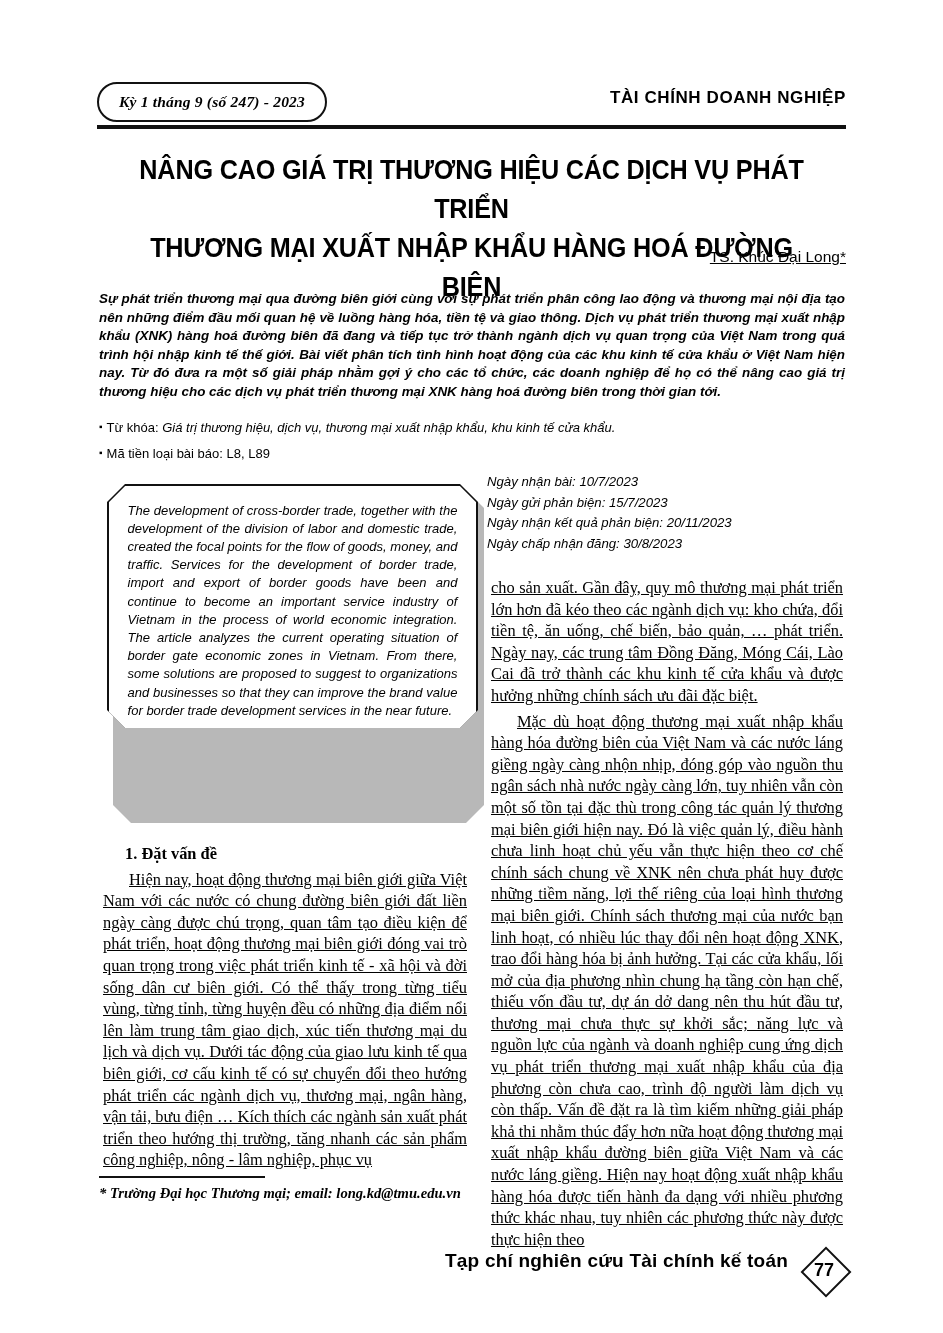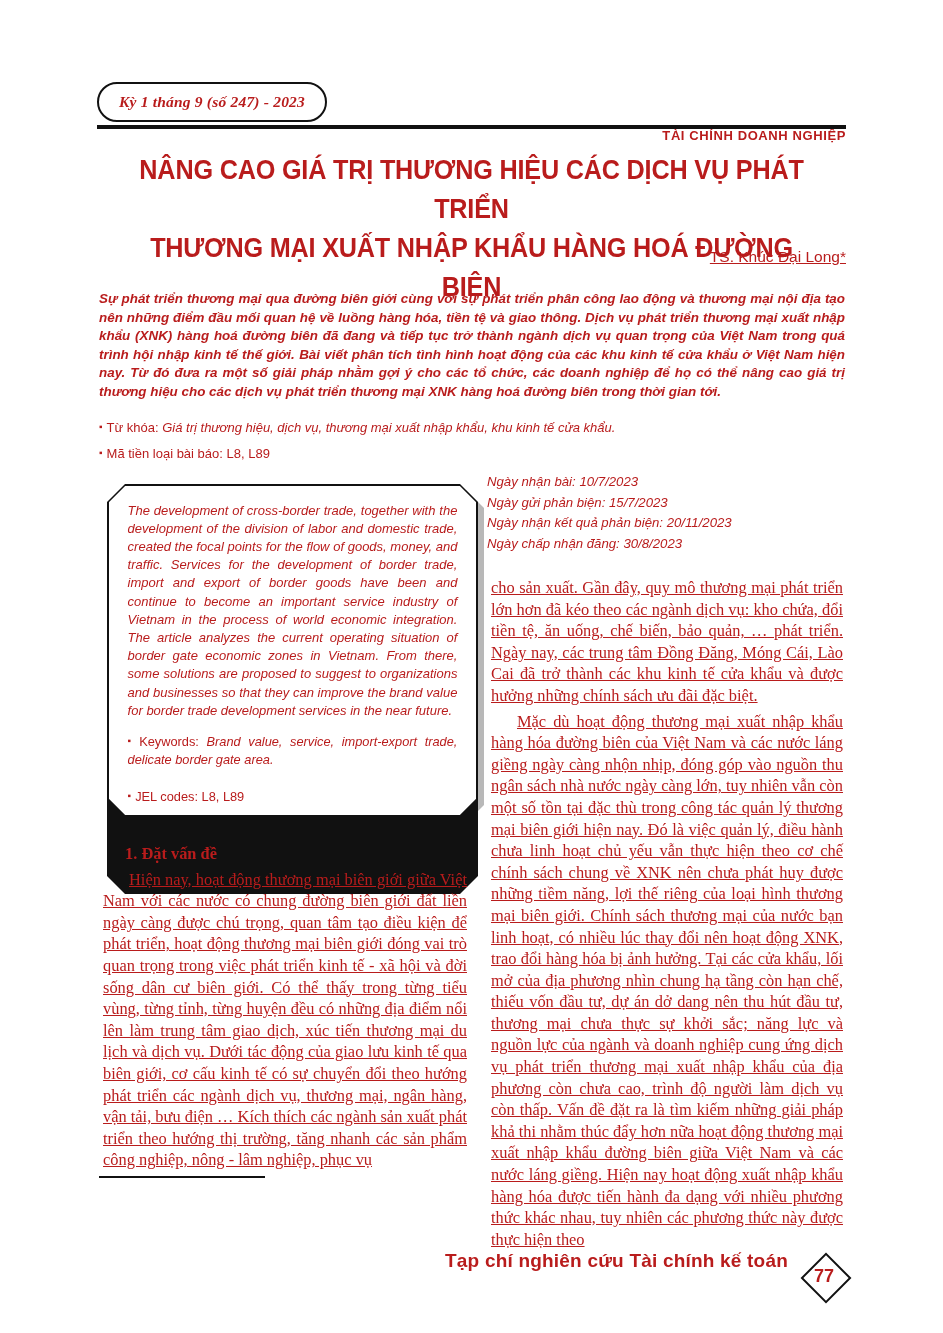--- a/index.html
+++ b/index.html
@@ -7,21 +7,21 @@
     padding: 0;
     background: #8a8a8a;
   }
   .page {
     position: relative;
     width: 943px;
     height: 1333px;
     background: #ffffff;
     overflow: hidden;
     font-family: "Liberation Serif", serif;
-    color: #b91c1c;
+    color: #000000;
     box-sizing: border-box;
     padding-left: 36px;
   }
 
   
   .header {
     position: absolute;
     left: 97px;
     top: 82px;
     width: 749px;
@@ -46,24 +46,23 @@
     letter-spacing: .2px;
     white-space: nowrap;
     z-index: 3;
   }
   .section-label {
     position: absolute;
     right: 0;
     top: 6px;
     font-family: "Liberation Sans", sans-serif;
     font-weight: bold;
-    font-size: 13px;
+    font-size: 17px;
     letter-spacing: .6px;
     white-space: nowrap;
-    margin-top: 40px;
   }
   .header-rule {
     position: absolute;
     left: 0;
     right: 0;
     top: 43px;
     height: 4px;
     background: #111;
     z-index: 1;
   }
@@ -138,21 +137,21 @@
     height: 333px;
     background: #b8b8b8;
     clip-path: polygon(18px 0, calc(100% - 18px) 0, 100% 18px, 100% calc(100% - 18px),
                        calc(100% - 18px) 100%, 18px 100%, 0 calc(100% - 18px), 0 18px);
   }
   .en-box {
     position: absolute;
     left: 0;
     top: 0;
     width: 371px;
-    height: 410px;
+    height: 244px;
     background: #111;
     clip-path: polygon(18px 0, calc(100% - 18px) 0, 100% 18px, 100% calc(100% - 18px),
                        calc(100% - 18px) 100%, 18px 100%, 0 calc(100% - 18px), 0 18px);
   }
   .en-box-inner {
     position: absolute;
     left: 1.6px;
     top: 1.6px;
     width: calc(371px - 3.2px);
     height: calc(333px - 3.2px);
@@ -249,21 +248,21 @@
     top: 10px;
     font-family: "Liberation Sans", sans-serif;
     font-weight: bold;
     font-size: 19px;
     letter-spacing: .2px;
     white-space: nowrap;
   }
   .page-diamond {
     position: absolute;
     right: 0;
-    top: 14px;
+    top: 8px;
     width: 44px;
     height: 44px;
   }
   .page-diamond .dmd {
     position: absolute;
     left: 6px;
     top: 6px;
     width: 32px;
     height: 32px;
     border: 2.4px solid #111;
@@ -341,20 +340,21 @@
     <div class="sec-head">1. Đặt vấn đề</div>
     <p>Hiện nay, hoạt động thương mại biên giới giữa Việt Nam với các nước có chung đường biên giới đất liền ngày càng được chú trọng, quan tâm tạo điều kiện để phát triển, hoạt động thương mại biên giới đóng vai trò quan trọng trong việc phát triển kinh tế - xã hội và đời sống dân cư biên giới. Có thể thấy trong từng tiểu vùng, từng tỉnh, từng huyện đều có những địa điểm nổi lên làm trung tâm giao dịch, xúc tiến thương mại du lịch và dịch vụ. Dưới tác động của giao lưu kinh tế qua biên giới, cơ cấu kinh tế có sự chuyển đổi theo hướng phát triển các ngành dịch vụ, thương mại, ngân hàng, vận tải, bưu điện … Kích thích các ngành sản xuất phát triển theo hướng thị trường, tăng nhanh các sản phẩm công nghiệp, nông - lâm nghiệp, phục vụ</p>
   </div>
 
   <div class="col col-right">
     <p class="noindent">cho sản xuất. Gần đây, quy mô thương mại phát triển lớn hơn đã kéo theo các ngành dịch vụ: kho chứa, đổi tiền tệ, ăn uống, chế biến, bảo quản, … phát triển. Ngày nay, các trung tâm Đồng Đăng, Móng Cái, Lào Cai đã trở thành các khu kinh tế cửa khẩu và được hưởng những chính sách ưu đãi đặc biệt.</p>
     <p>Mặc dù hoạt động thương mại xuất nhập khẩu hàng hóa đường biên của Việt Nam và các nước láng giềng ngày càng nhộn nhịp, đóng góp vào nguồn thu ngân sách nhà nước ngày càng lớn, tuy nhiên vẫn còn một số tồn tại đặc thù trong công tác quản lý thương mại biên giới hiện nay. Đó là việc quản lý, điều hành chưa linh hoạt chủ yếu vẫn thực hiện theo cơ chế chính sách chung về XNK nên chưa phát huy được những tiềm năng, lợi thế riêng của loại hình thương mại biên giới. Chính sách thương mại của nước bạn linh hoạt, có nhiều lúc thay đổi nên hoạt động XNK, trao đổi hàng hóa bị ảnh hưởng. Tại các cửa khẩu, lối mở của địa phương nhìn chung hạ tầng còn hạn chế, thiếu vốn đầu tư, dự án dở dang nên thu hút đầu tư, thương mại chưa thực sự khởi sắc; năng lực và nguồn lực của ngành và doanh nghiệp cung ứng dịch vụ phát triển thương mại xuất nhập khẩu của địa phương còn chưa cao, trình độ người làm dịch vụ còn thấp. Vấn đề đặt ra là tìm kiếm những giải pháp khả thi nhằm thúc đẩy hơn nữa hoạt động thương mại xuất nhập khẩu đường biên giữa Việt Nam và các nước láng giềng. Hiện nay hoạt động xuất nhập khẩu hàng hóa được tiến hành đa dạng với nhiều phương thức khác nhau, tuy nhiên các phương thức này được thực hiện theo</p>
   </div>
 
   <div class="footnote-rule"></div>
+  <div class="footnote">* Trường Đại học Thương mại; email: long.kd@tmu.edu.vn</div>
 
   <div class="footer">
     <div class="journal-name">Tạp chí nghiên cứu Tài chính kế toán</div>
     <div class="page-diamond">
       <div class="dmd"></div>
       <div class="num">77</div>
     </div>
   </div>
 
 </div>

